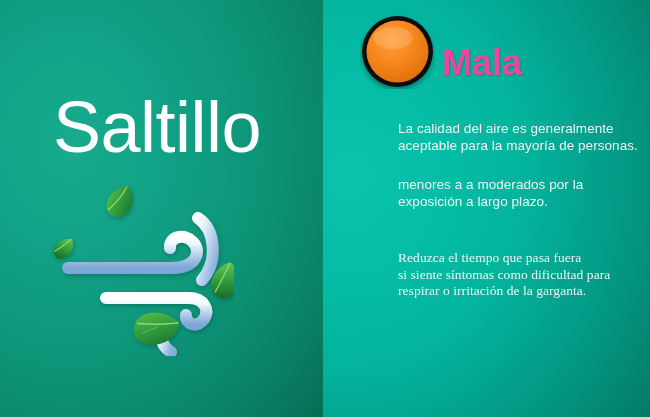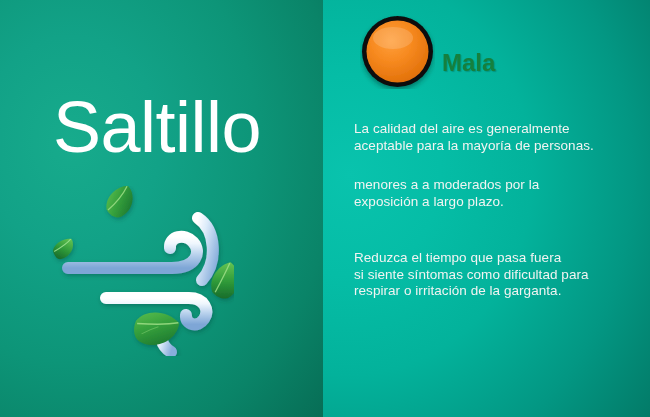--- a/index.html
+++ b/index.html
@@ -77,44 +77,44 @@
 
   
   #status-indicator {
     position: absolute;
     left: 360px; top: 14px;
     width: 75px; height: 75px;
   }
   #status-label {
     position: absolute;
     left: 442px; top: 45px;
-    font-size: 24px;
+    font-size: 36px;
     font-weight: bold;
-    color: #15803d;
+    color: #ec4899;
     letter-spacing: 0px;
     line-height: 36px;
     text-shadow: 1px 1px 1px rgba(0,0,0,0.18);
     white-space: nowrap;
   }
 
   
   .advice-paragraph {
     position: absolute;
     left: 354px;
     width: 292px;
     font-size: 13.5px;
     font-weight: 400;
     line-height: 16.5px;
     color: #f2f4f2;
     letter-spacing: 0.05px;
   }
   #advice-0 { top: 121px; }
   #advice-1 { top: 177px; }
-  #advice-2 { top: 250px; }
-  .advice-paragraph .ln { display: block; white-space: nowrap; }
+  #advice-2 { top: 250px; font-family: Liberation Serif, serif; }
+  .advice-paragraph .ln { display: block; white-space: nowrap; margin-left: 44px; }
 </style>
 </head>
 <body>
 
 <div id="stage">
 
   <div id="left-panel">
 
 
     <div id="title-large">Saltillo</div>

